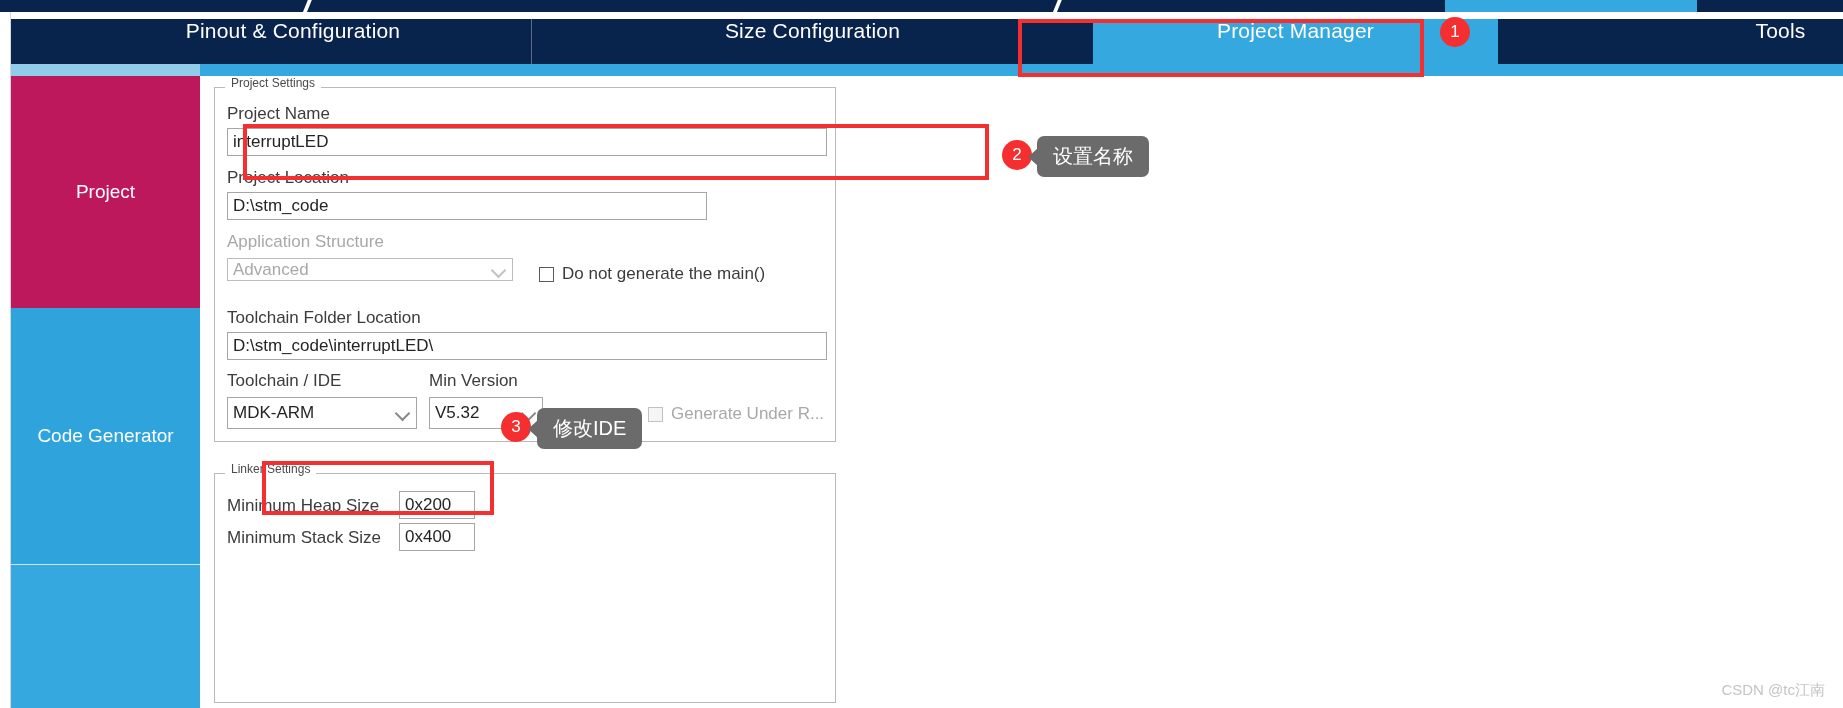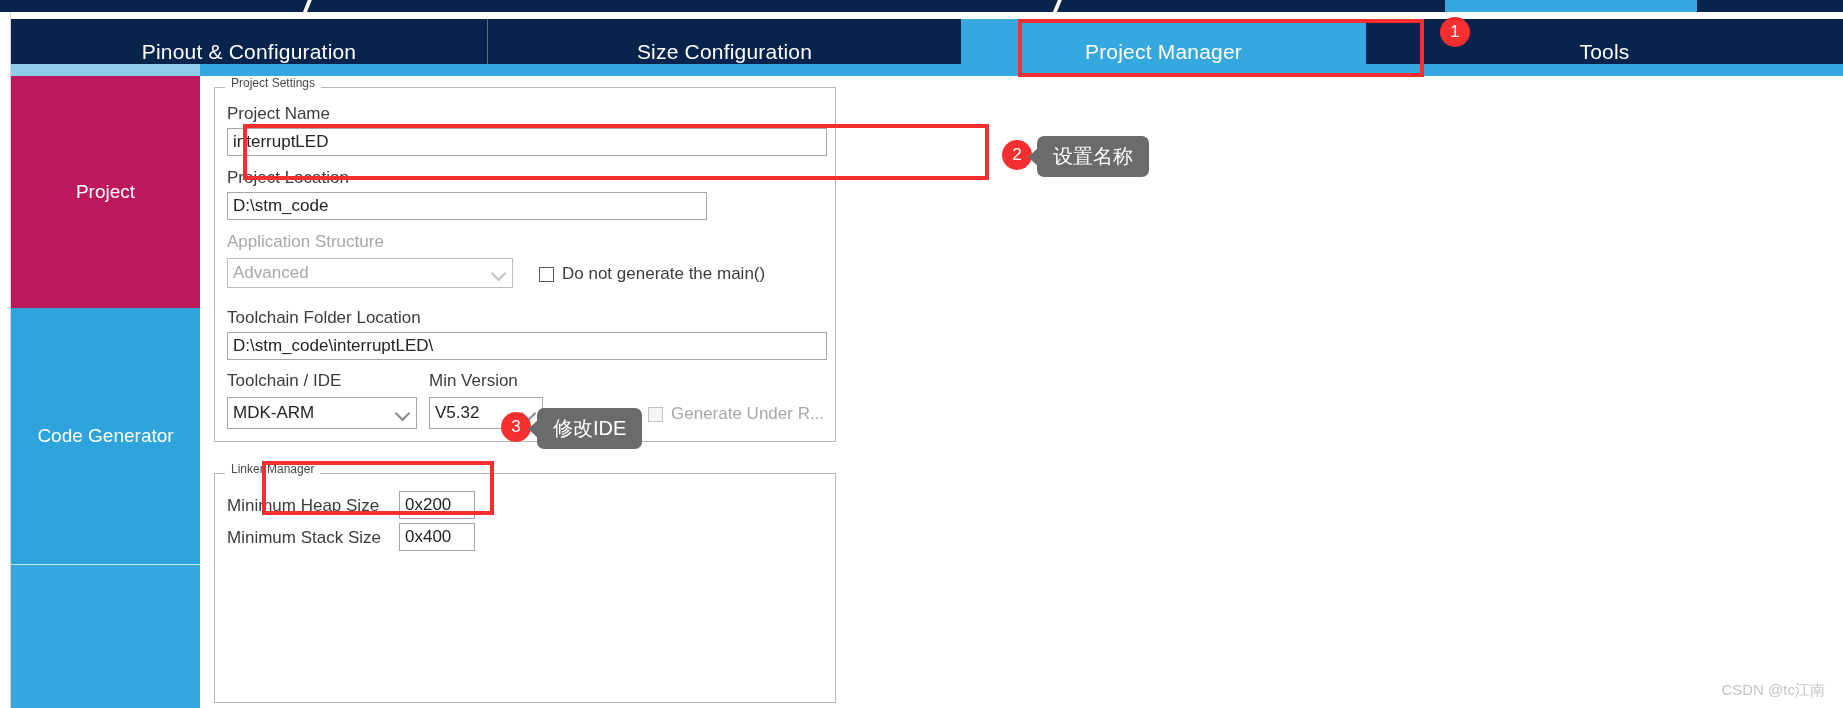--- a/index.html
+++ b/index.html
@@ -59,27 +59,28 @@
     position: absolute;
     left: 11px; top: 19px;
     width: 1832px; height: 45px;
     background: #08244c;
     display: flex;
     align-items: stretch;
   }
   .tab {
     flex: 0 0 auto;
     display: flex;
-    align-items: flex-end;
+    align-items: flex-start;
     justify-content: center;
     color: #ffffff;
     font-size: 21px;
     letter-spacing: 0.2px;
     box-sizing: border-box;
     user-select: none;
+    margin-left: 44px;
   }
   .tab.t1 { width: 477px; border-right: 1px solid #5a6b85; }
   .tab.t2 { width: 473px; }
   .tab.t3 { width: 405px; background: #35a8e0; }
   .tab.t4 { width: 477px; }
 
   .tabbar-underline {
     position: absolute;
     left: 11px; top: 64px;
     width: 1832px; height: 12px;
@@ -325,21 +326,21 @@
     <div class="groupbox gb-settings">
       <span class="legend">Project Settings</span>
 
       <span class="field-label" style="left:12px; top:16px;">Project Name</span>
       <div class="textbox" style="left:12px; top:40px; width:600px; height:28px;">interruptLED</div>
 
       <span class="field-label" style="left:12px; top:80px;">Project Location</span>
       <div class="textbox" style="left:12px; top:104px; width:480px; height:28px;">D:\stm_code</div>
 
       <span class="field-label disabled" style="left:12px; top:144px;">Application Structure</span>
-      <div class="combo disabled" style="left:12px; top:170px; width:286px; height:30px;">
+      <div class="combo disabled" style="left:12px; top:170px; width:286px; height:23px;">
         <span class="cv">Advanced</span>
         <span class="caret"></span>
       </div>
 
       <div class="checkrow" style="left:324px; top:176px;">
         <span class="checkbox"></span>
         <span>Do not generate the main()</span>
       </div>
 
       <span class="field-label" style="left:12px; top:220px;">Toolchain Folder Location</span>
@@ -357,21 +358,21 @@
         <span class="caret"></span>
       </div>
 
       <div class="checkrow disabled" style="left:433px; top:316px;">
         <span class="checkbox"></span>
         <span>Generate Under R...</span>
       </div>
     </div>
 
     <div class="groupbox gb-linker">
-      <span class="legend">Linker Manager</span>
+      <span class="legend">Linker Settings</span>
 
       <span class="field-label" style="left:12px; top:22px;">Minimum Heap Size</span>
       <div class="textbox" style="left:184px; top:17px; width:76px; height:28px;">0x200</div>
 
       <span class="field-label" style="left:12px; top:54px;">Minimum Stack Size</span>
       <div class="textbox" style="left:184px; top:49px; width:76px; height:28px;">0x400</div>
     </div>
 
   </div>
 

